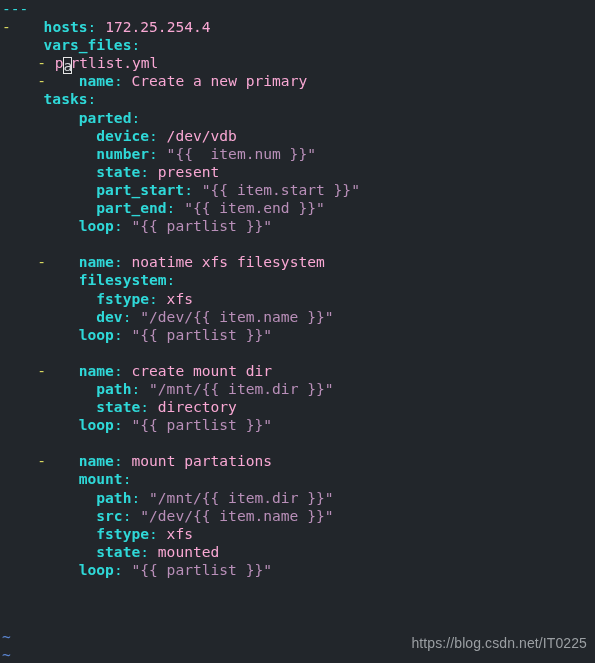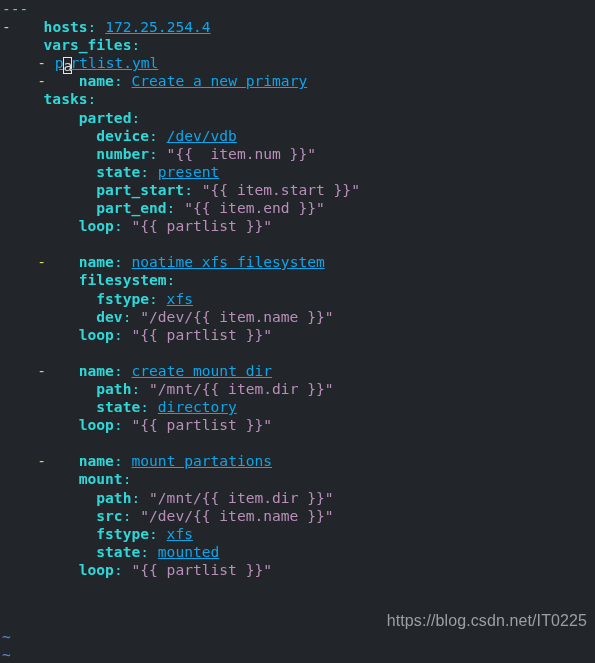--- a/index.html
+++ b/index.html
@@ -27,21 +27,21 @@
   .line {
     height: 18.1px;
     white-space: pre;
     padding-left: 2px;
     letter-spacing: 0px;
   }
   
   .key      { color: #2fd8d8; font-weight: bold; padding-left: 24px; }
   .punct    { color: #2fd8d8; }
   .dash     { color: #d8d85f; }
-  .val      { color: #0ea5e9; text-decoration: underline; }
+  .val      { color: #f9a8d4; }
   .str      { color: #b98fb9; }
   .doc      { color: #2fd8d8; }
   .tilde    { color: #5a84cf; }
 
   
   .cursor {
     display: inline-block;
     box-sizing: border-box;
     border: 1px solid #e6e6e6;
     color: #d7dadd;
@@ -49,24 +49,24 @@
     height: 17px;
     width: 9px;
     text-align: center;
     vertical-align: -3px;
     margin: 0 -1px;
   }
 
   #watermark {
     position: absolute;
     right: 8px;
-    top: 612px;
+    top: 634px;
     color: #9b9fa3;
     font-family: "Liberation Sans", sans-serif;
-    font-size: 16px;
+    font-size: 14px;
     letter-spacing: 0.1px;
     white-space: pre;
   }
   #tildes {
     position: absolute;
     left: 2px;
     top: 628px;
   }
   #tildes .line { padding-left: 0; }
 </style>

